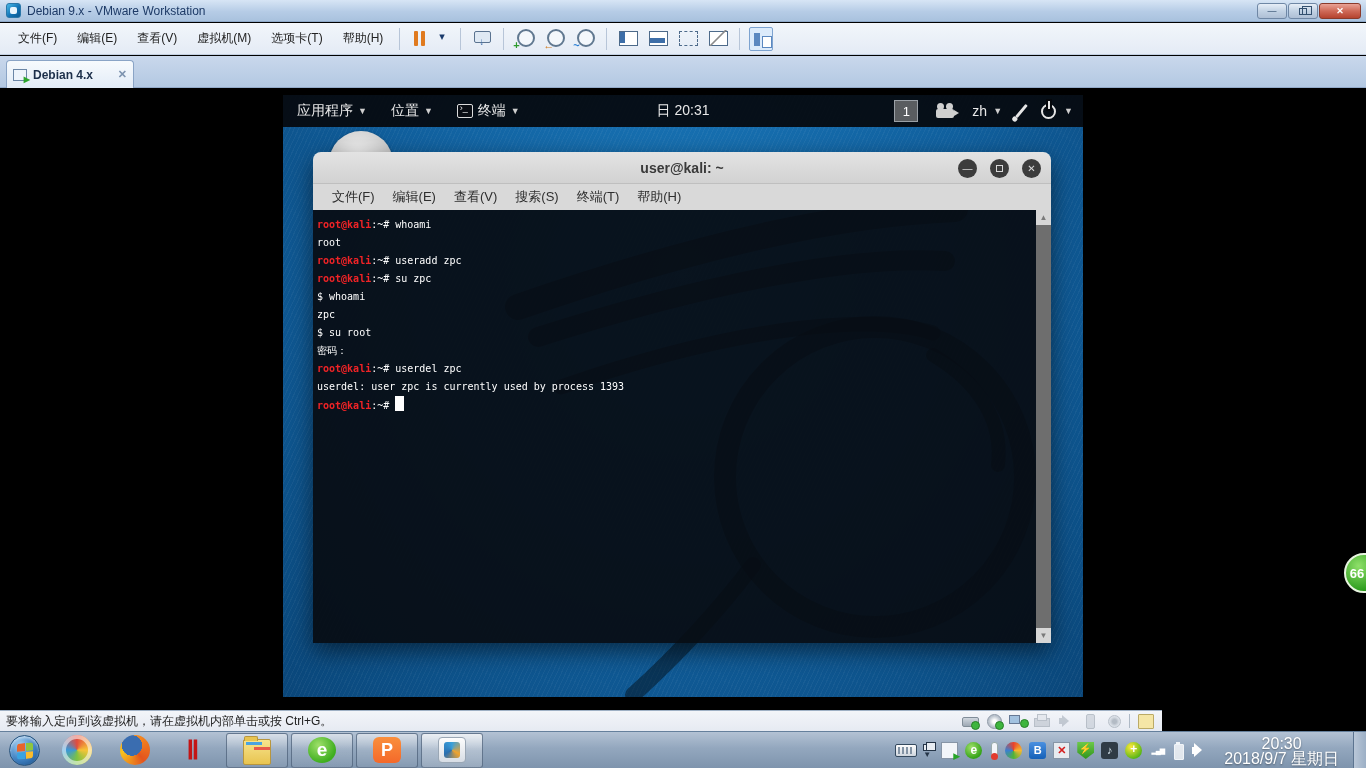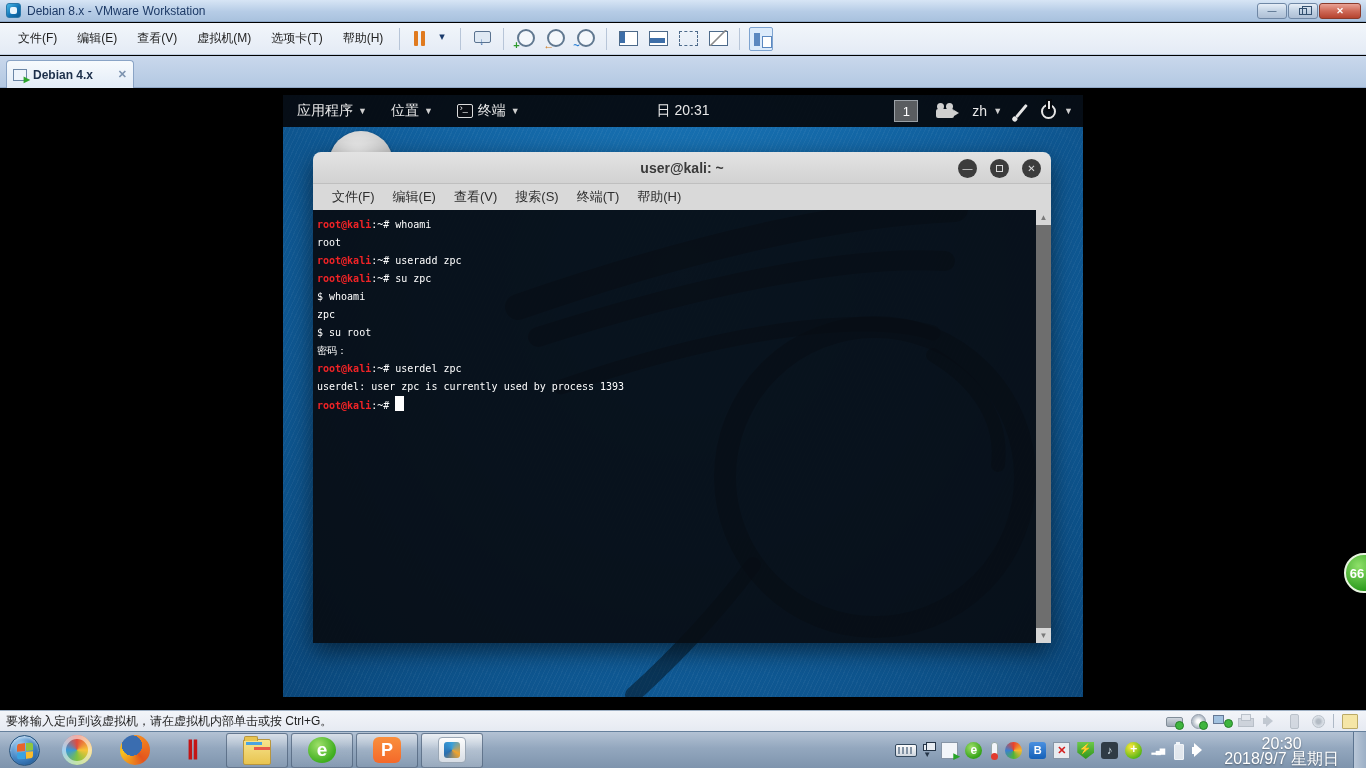--- a/index.html
+++ b/index.html
@@ -102,21 +102,21 @@
   .term-body{position:relative;height:433px;background:rgba(7,12,18,.93);overflow:hidden}
   .term-text{padding:6px 20px 0 4px;font-family:"DejaVu Sans Mono","Liberation Mono",monospace;font-size:10px;line-height:18px;color:#ffffff;white-space:pre-wrap}
   .term-line .p{color:#ef2326;font-weight:bold}
   .cursor{display:inline-block;width:9px;height:15px;background:#ffffff;vertical-align:-2px}
   .term-scroll{position:absolute;right:0;top:0;width:15px;height:100%}
   .ts-btn{position:absolute;left:0;width:15px;height:15px;background:#d6d6d6;color:#7a7a7a;font-size:8px;text-align:center;line-height:15px}
   .ts-up{top:0}.ts-down{bottom:0}
   .ts-thumb{position:absolute;left:0;top:15px;bottom:15px;width:15px;background:#6e6e6e}
 
   
-  .statusbar{position:absolute;left:0;top:710px;width:1366px;height:21px;background:linear-gradient(#f3f5f9,#e6eaf2);
+  .statusbar{position:absolute;left:0;top:710px;width:1162px;height:21px;background:linear-gradient(#f3f5f9,#e6eaf2);
     border-top:1px solid #9fb0c4;display:flex;align-items:center;font-size:12px;color:#222;padding:1px 6px}
   .status-icons{position:absolute;right:8px;top:2px;display:flex;align-items:center;gap:7px}
   .sic{width:17px;height:15px;position:relative;opacity:.95}
   .sic.dim{opacity:.45}
   .si-hdd::before{content:"";position:absolute;left:1px;top:4px;width:15px;height:8px;background:linear-gradient(#cfd6de,#9aa5b1);border:1px solid #7c8894;border-radius:2px}
   .si-cdrom::before{content:"";position:absolute;left:2px;top:1px;width:13px;height:13px;border-radius:50%;background:radial-gradient(circle,#fff 18%,#b9c2cc 60%);border:1px solid #8792a0}
   .si-network::before{content:"";position:absolute;left:0;top:2px;width:9px;height:7px;border:1px solid #5f7390;background:#9fc0df}
   .si-network::after{content:"";position:absolute;left:6px;top:6px;width:9px;height:7px;border:1px solid #5f7390;background:#cfe2f2}
   .green-dot::after{content:"";position:absolute;right:-2px;bottom:-2px;width:7px;height:7px;border-radius:50%;background:#35b335;border:1px solid #1d7a1d}
   .si-network.green-dot::after{left:auto;right:-3px;bottom:-3px}
@@ -191,21 +191,21 @@
     color:#fff;font-size:13px;font-weight:bold;display:flex;align-items:center;justify-content:center;padding-right:14px;
     box-shadow:0 1px 4px rgba(0,0,0,.5)}
 </style>
 </head>
 <body>
 
 <div id="stage">
 
   <div class="vm-titlebar">
     <span class="vm-app-icon"></span>
-    <span>Debian 8.x - VMware Workstation</span>
+    <span>Debian 9.x - VMware Workstation</span>
     <div class="winbtns">
       <div class="wb">—</div>
       <div class="wb">
           <span class="restore-glyph"></span>
         </div>
       <div class="wb close">✕</div>
     </div>
   </div>
 
   <div class="vm-menubar">

